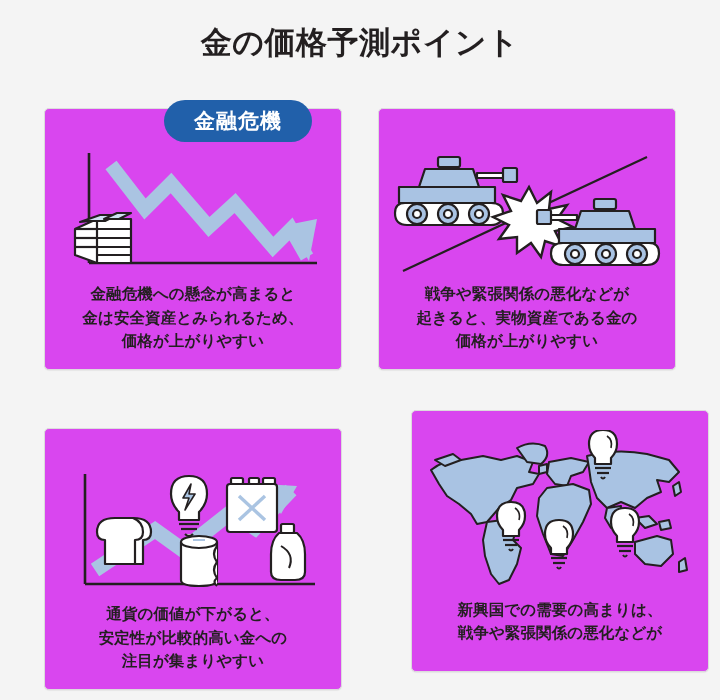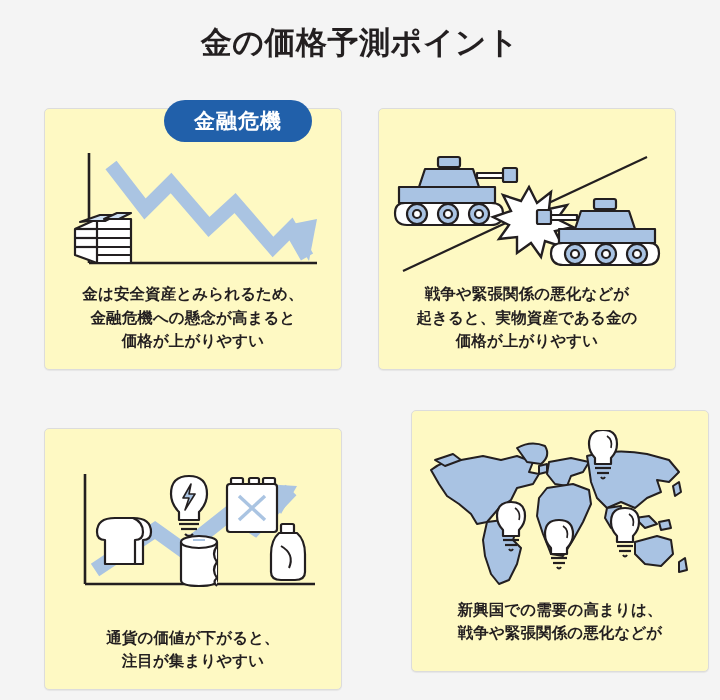--- a/index.html
+++ b/index.html
@@ -33,21 +33,21 @@
     color: #231f20;
   }
   .grid {
     position: absolute;
     top: 96px;
     left: 0;
     width: 720px;
   }
   .card {
     position: absolute;
-    background: #fef9c3;
+    background: #d946ef;
     border: 1px solid #dcdcdc;
     border-radius: 5px;
     box-sizing: border-box;
     box-shadow: 0 1px 1px rgba(0,0,0,0.06);
   }
   .card-1 { left: 44px;  top: 12px;  width: 298px; height: 262px; }
   .card-2 { left: 378px; top: 12px;  width: 298px; height: 262px; padding-left: 24px; }
   .card-3 { left: 44px;  top: 332px; width: 298px; height: 262px; }
   .card-4 { left: 378px; top: 314px; width: 298px; height: 262px; margin-left: 33px; }
 
@@ -129,22 +129,22 @@
             </g>
             <g stroke="#231f20" stroke-width="2.2" fill="#cfe0f2" stroke-linejoin="round">
               <path d="M21 75 L41 68 L58 68 L46 74 L30 74 Z"></path>
               <path d="M45 72 L58 66 L72 66 L60 72 Z"></path>
             </g>
           </g>
         </svg>
       </div>
       <div class="badge badge-1">金融危機</div>
       <div class="caption">
+        <span>金融危機への懸念が高まると</span>
         <span>金は安全資産とみられるため、</span>
-        <span>金融危機への懸念が高まると</span>
         <span>価格が上がりやすい</span>
       </div>
     </div>
 
     <div class="card card-2">
       <div class="art">
         <svg width="272" height="132" viewBox="0 0 272 132">
 
           <line x1="12" y1="124" x2="256" y2="10" stroke="#231f20" stroke-width="2.2"></line>
 
@@ -231,20 +231,21 @@
           <g stroke="#231f20" stroke-width="2.2" fill="#ffffff" stroke-linejoin="round">
             <rect x="222" y="58" width="13" height="9" rx="1.5"></rect>
             <path d="M220 67 Q212 74 212 88 L212 106 Q212 114 222 114 L236 114 Q246 114 246 106 L246 88 Q246 74 238 67 Z"></path>
             <path d="M222 80 Q236 88 230 102" stroke-width="2"></path>
           </g>
         </svg>
       </div>
 
       <div class="caption">
         <span>通貨の価値が下がると、</span>
+        <span>安定性が比較的高い金への</span>
         <span>注目が集まりやすい</span>
       </div>
     </div>
 
     <div class="card card-4">
       <div class="art">
         <svg width="278" height="160" viewBox="0 0 278 160">
           <g fill="#a9c3e3" stroke="#231f20" stroke-width="2" stroke-linejoin="round">
 
             <path d="M10 40 Q22 30 40 30 L62 26 L80 30 L96 26 L112 32 L108 42 L118 44 L112 54 L96 58 L90 70 L78 78 L66 92 L56 94 L50 84 L38 74 L26 66 L18 54 Z"></path>

